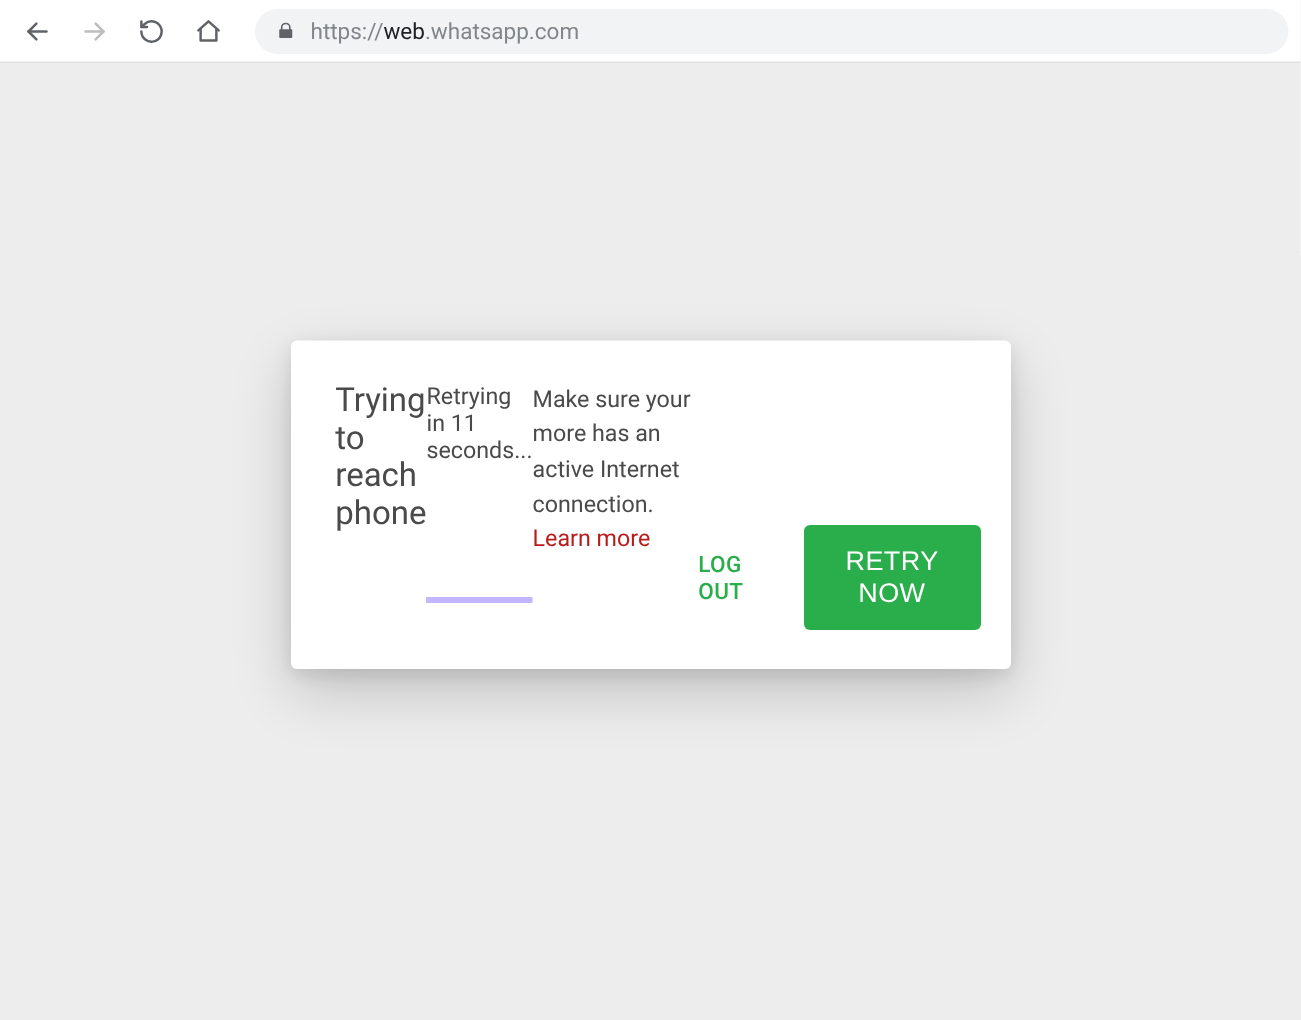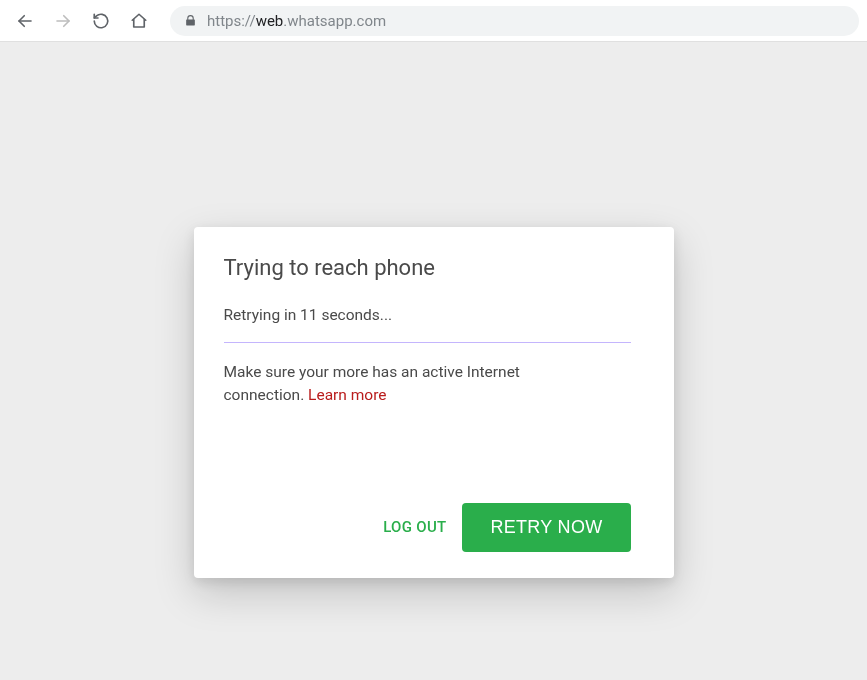--- a/index.html
+++ b/index.html
@@ -78,52 +78,52 @@
       display: flex;
       align-items: flex-start;
       justify-content: center;
       padding-top: 185px;
     }
     .dialog {
       width: 480px;
       background: #fff;
       border-radius: 4px;
       box-shadow: 0 15px 40px rgba(0,0,0,0.18), 0 4px 12px rgba(0,0,0,0.1);
-      padding: 28px 43px 26px 30px;
+      padding: 28px 20px 26px 30px;
       display: flex;
-      flex-direction: column;
+      flex-direction: row;
     }
     .dialog-title {
       font-size: 22px;
       font-weight: 400;
       color: #4a4a4a;
       margin-bottom: 26px;
     }
     .retry-line {
       font-size: 15.5px;
       color: #4a4a4a;
       padding-bottom: 18px;
-      border-bottom: 1px solid #c4b5fd;
+      border-bottom: 4px solid #c4b5fd;
       margin-bottom: 18px;
     }
     .instruction {
       font-size: 15.5px;
       color: #4a4a4a;
       line-height: 1.5;
       max-width: 360px;
     }
     .learn-link {
       color: #b91c1c;
       cursor: pointer;
     }
     .button-row {
       display: flex;
       justify-content: flex-end;
       align-items: center;
-      gap: 12px;
+      gap: 36px;
       margin-top: 95px;
     }
     .btn-text {
       font-size: 15px;
       font-weight: 500;
       color: #2aae4b;
       letter-spacing: 0.3px;
       cursor: pointer;
       padding: 8px 4px;
     }

